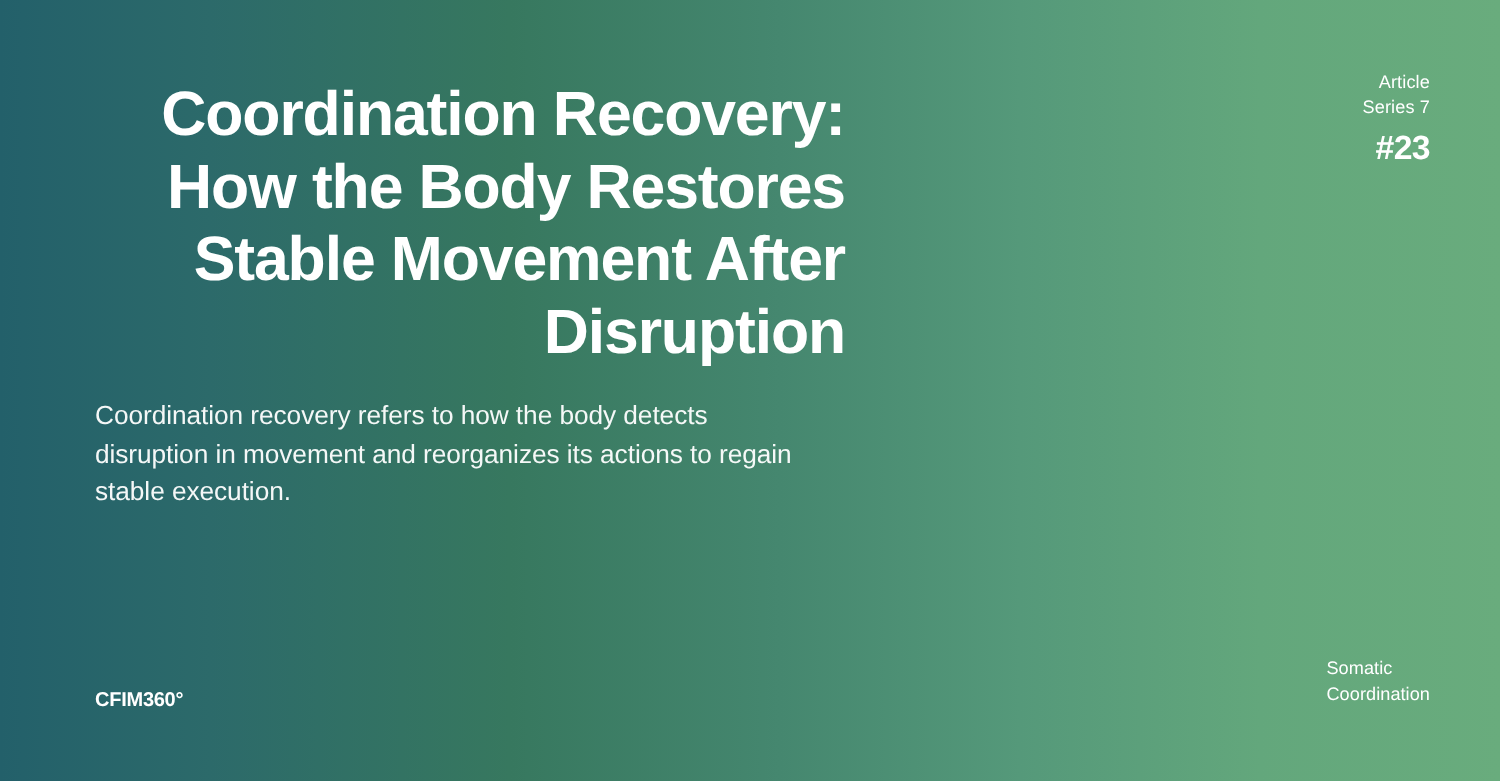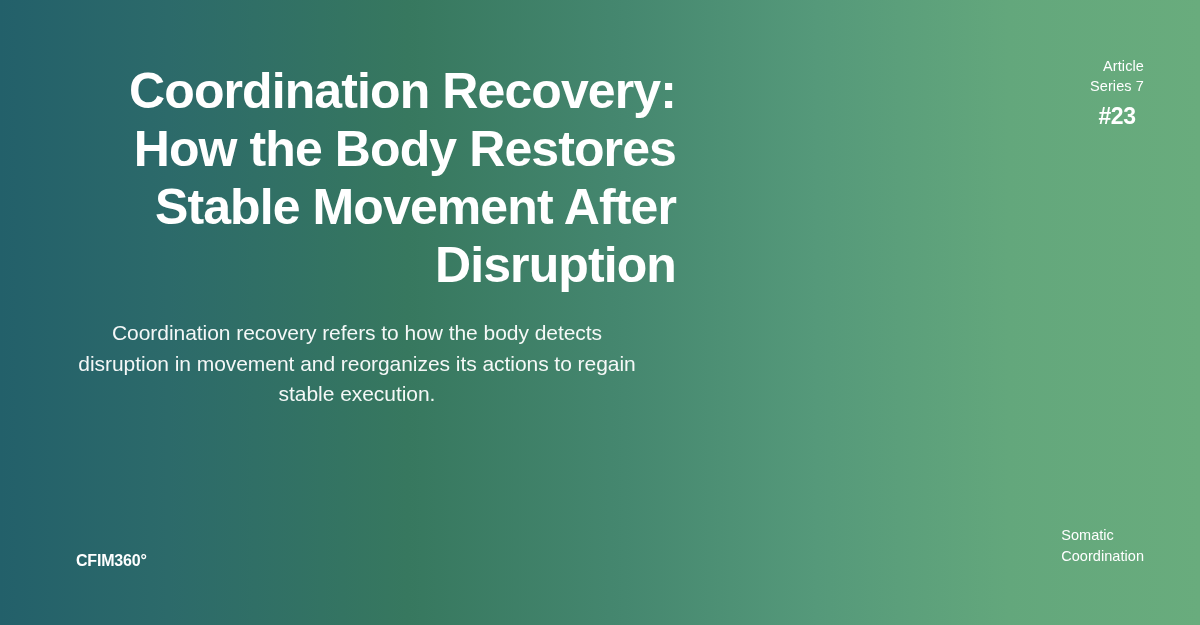--- a/index.html
+++ b/index.html
@@ -46,26 +46,25 @@
     font-size: 14.5px;
     font-weight: 400;
     color: #ffffff;
     letter-spacing: 0.1px;
     line-height: 20px;
     white-space: nowrap;
   }
 
   .badge-number {
     margin-top: 9px;
-    font-size: 23px;
+    font-size: 27px;
     font-weight: 700;
     color: #ffffff;
     letter-spacing: -0.5px;
     line-height: 1;
-    text-align: center;
   }
 
   
   .content {
     position: absolute;
     left: 76px;
     top: 62px;
     width: 640px;
   }
 
@@ -80,21 +79,20 @@
   }
 
   .subtitle {
     margin-top: 24px;
     font-size: 21px;
     font-weight: 400;
     line-height: 30.5px;
     color: rgba(255, 255, 255, 0.95);
     letter-spacing: -0.05px;
     max-width: 562px;
-    text-align: center;
   }
 
   
   .brand-logo {
     position: absolute;
     left: 76px;
     bottom: 56px;
     font-size: 16px;
     font-weight: 700;
     color: #ffffff;

